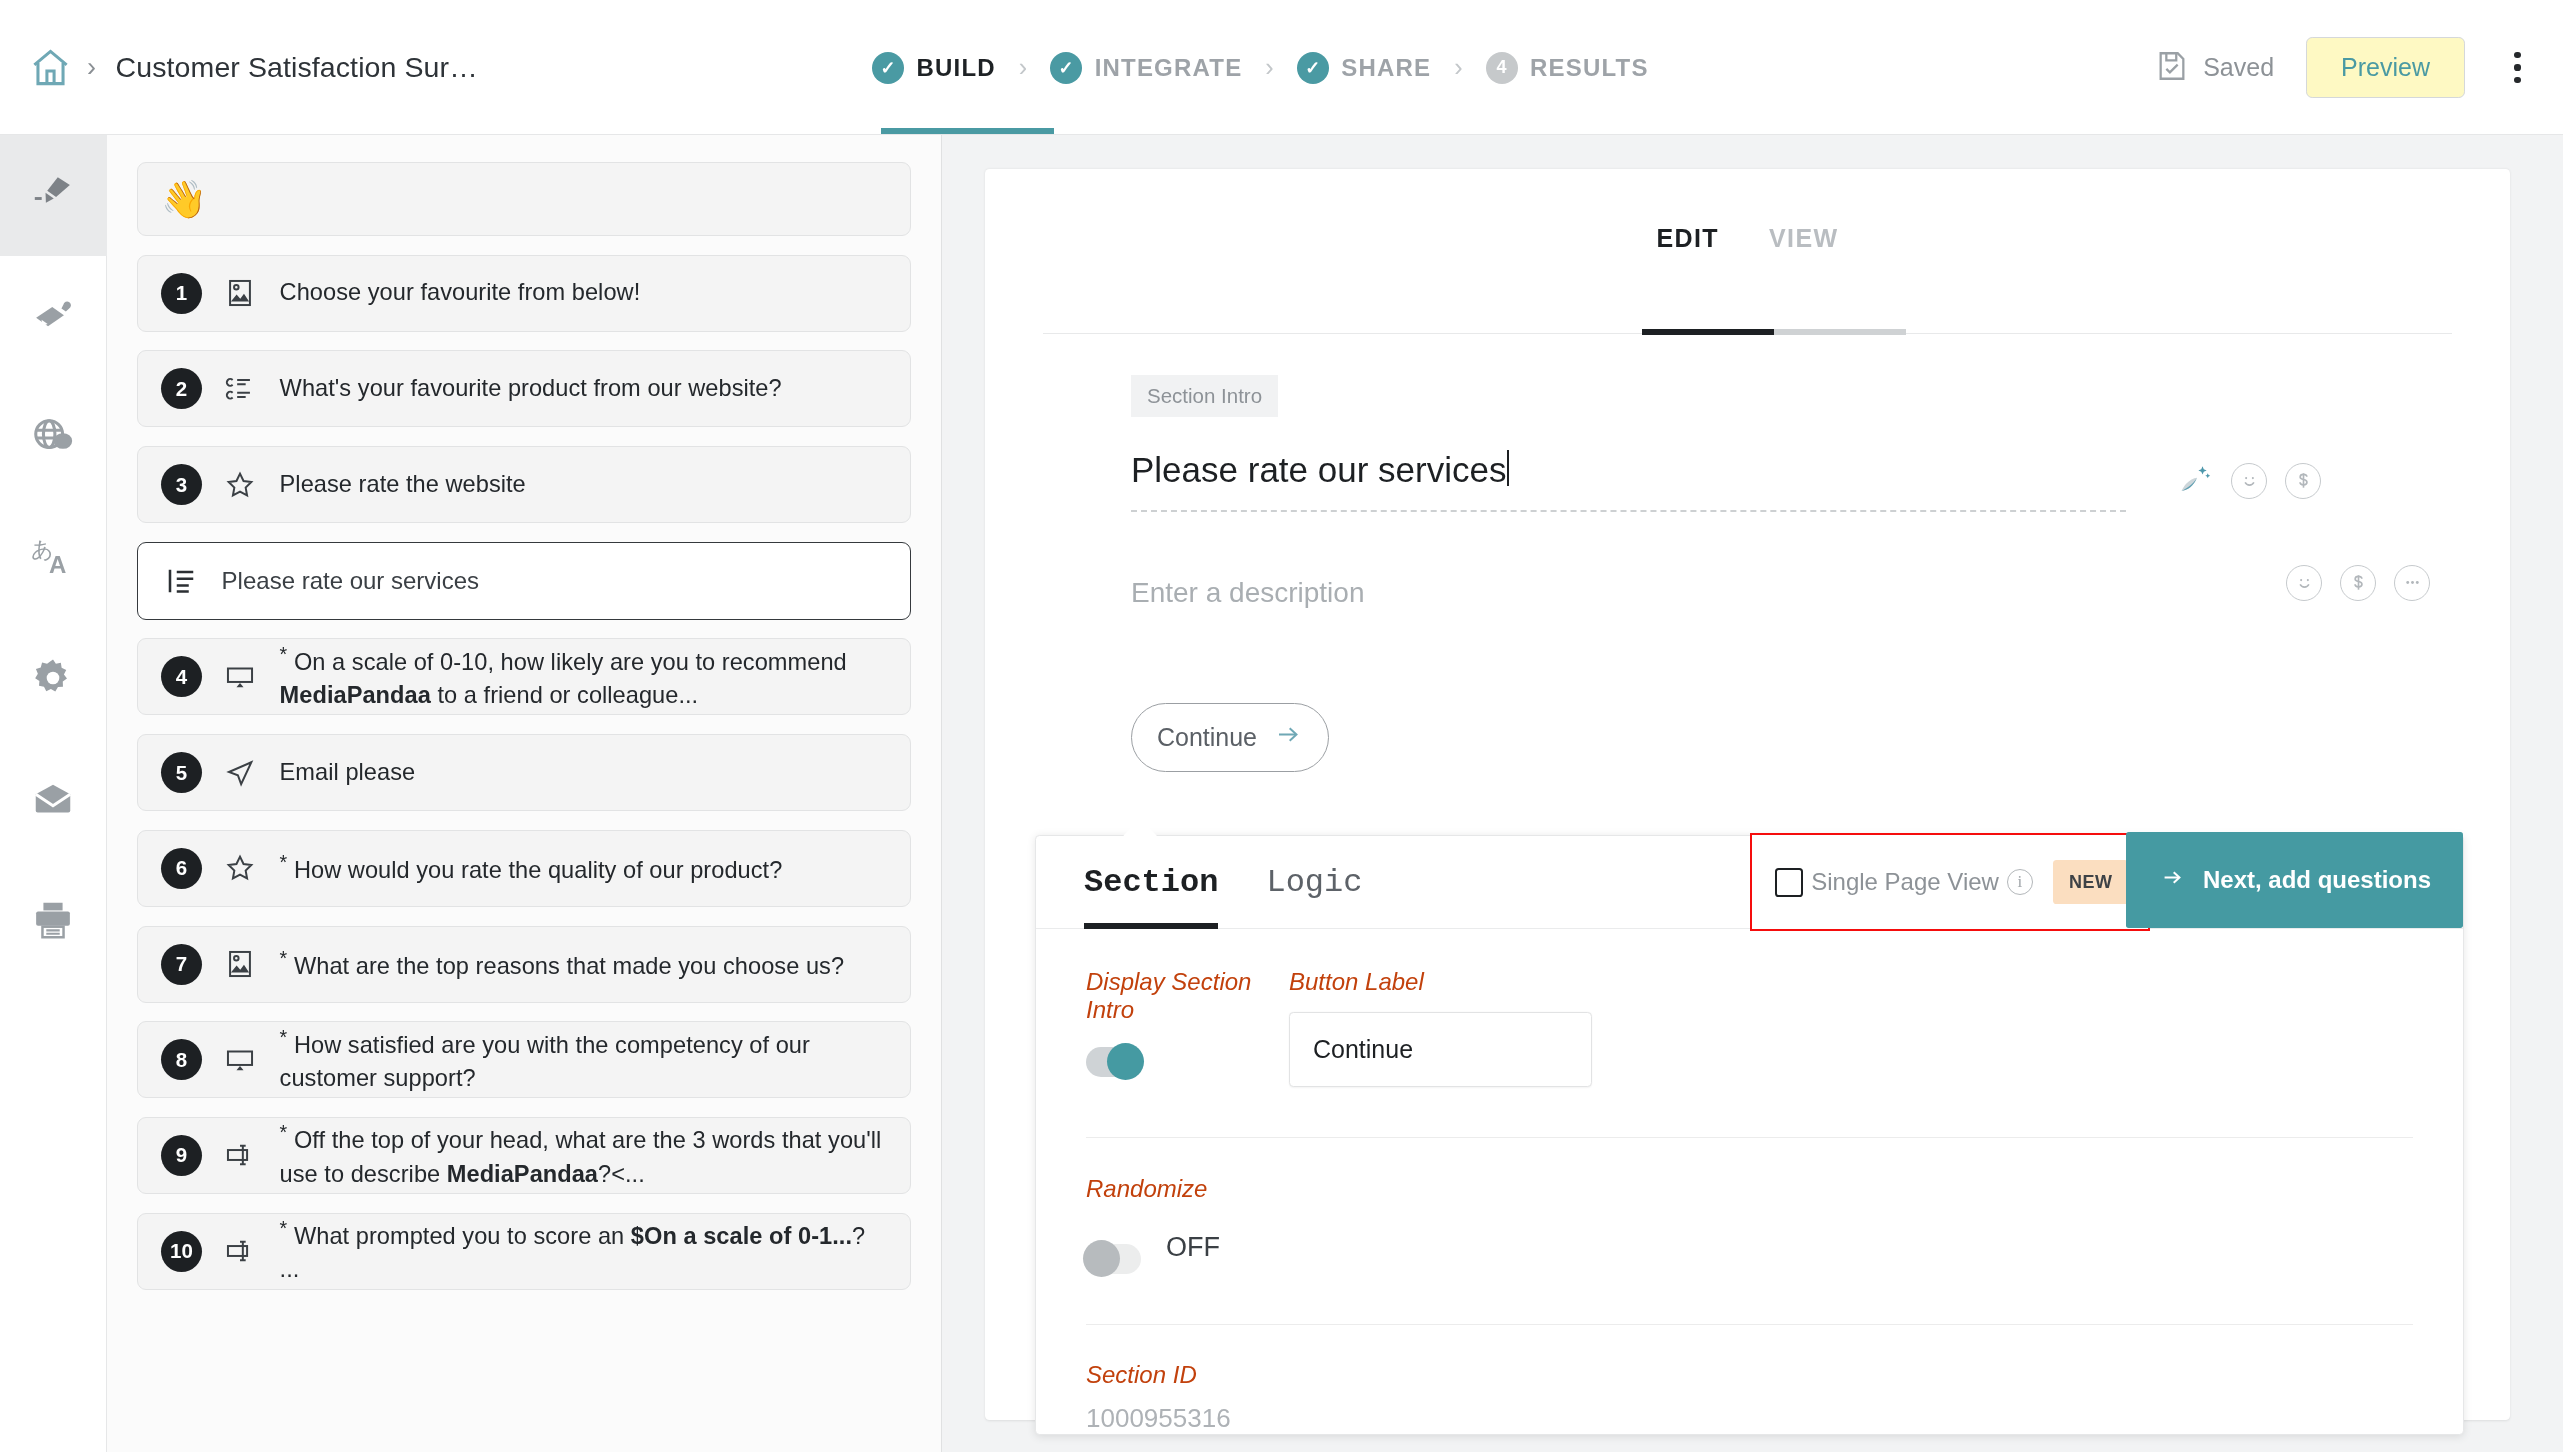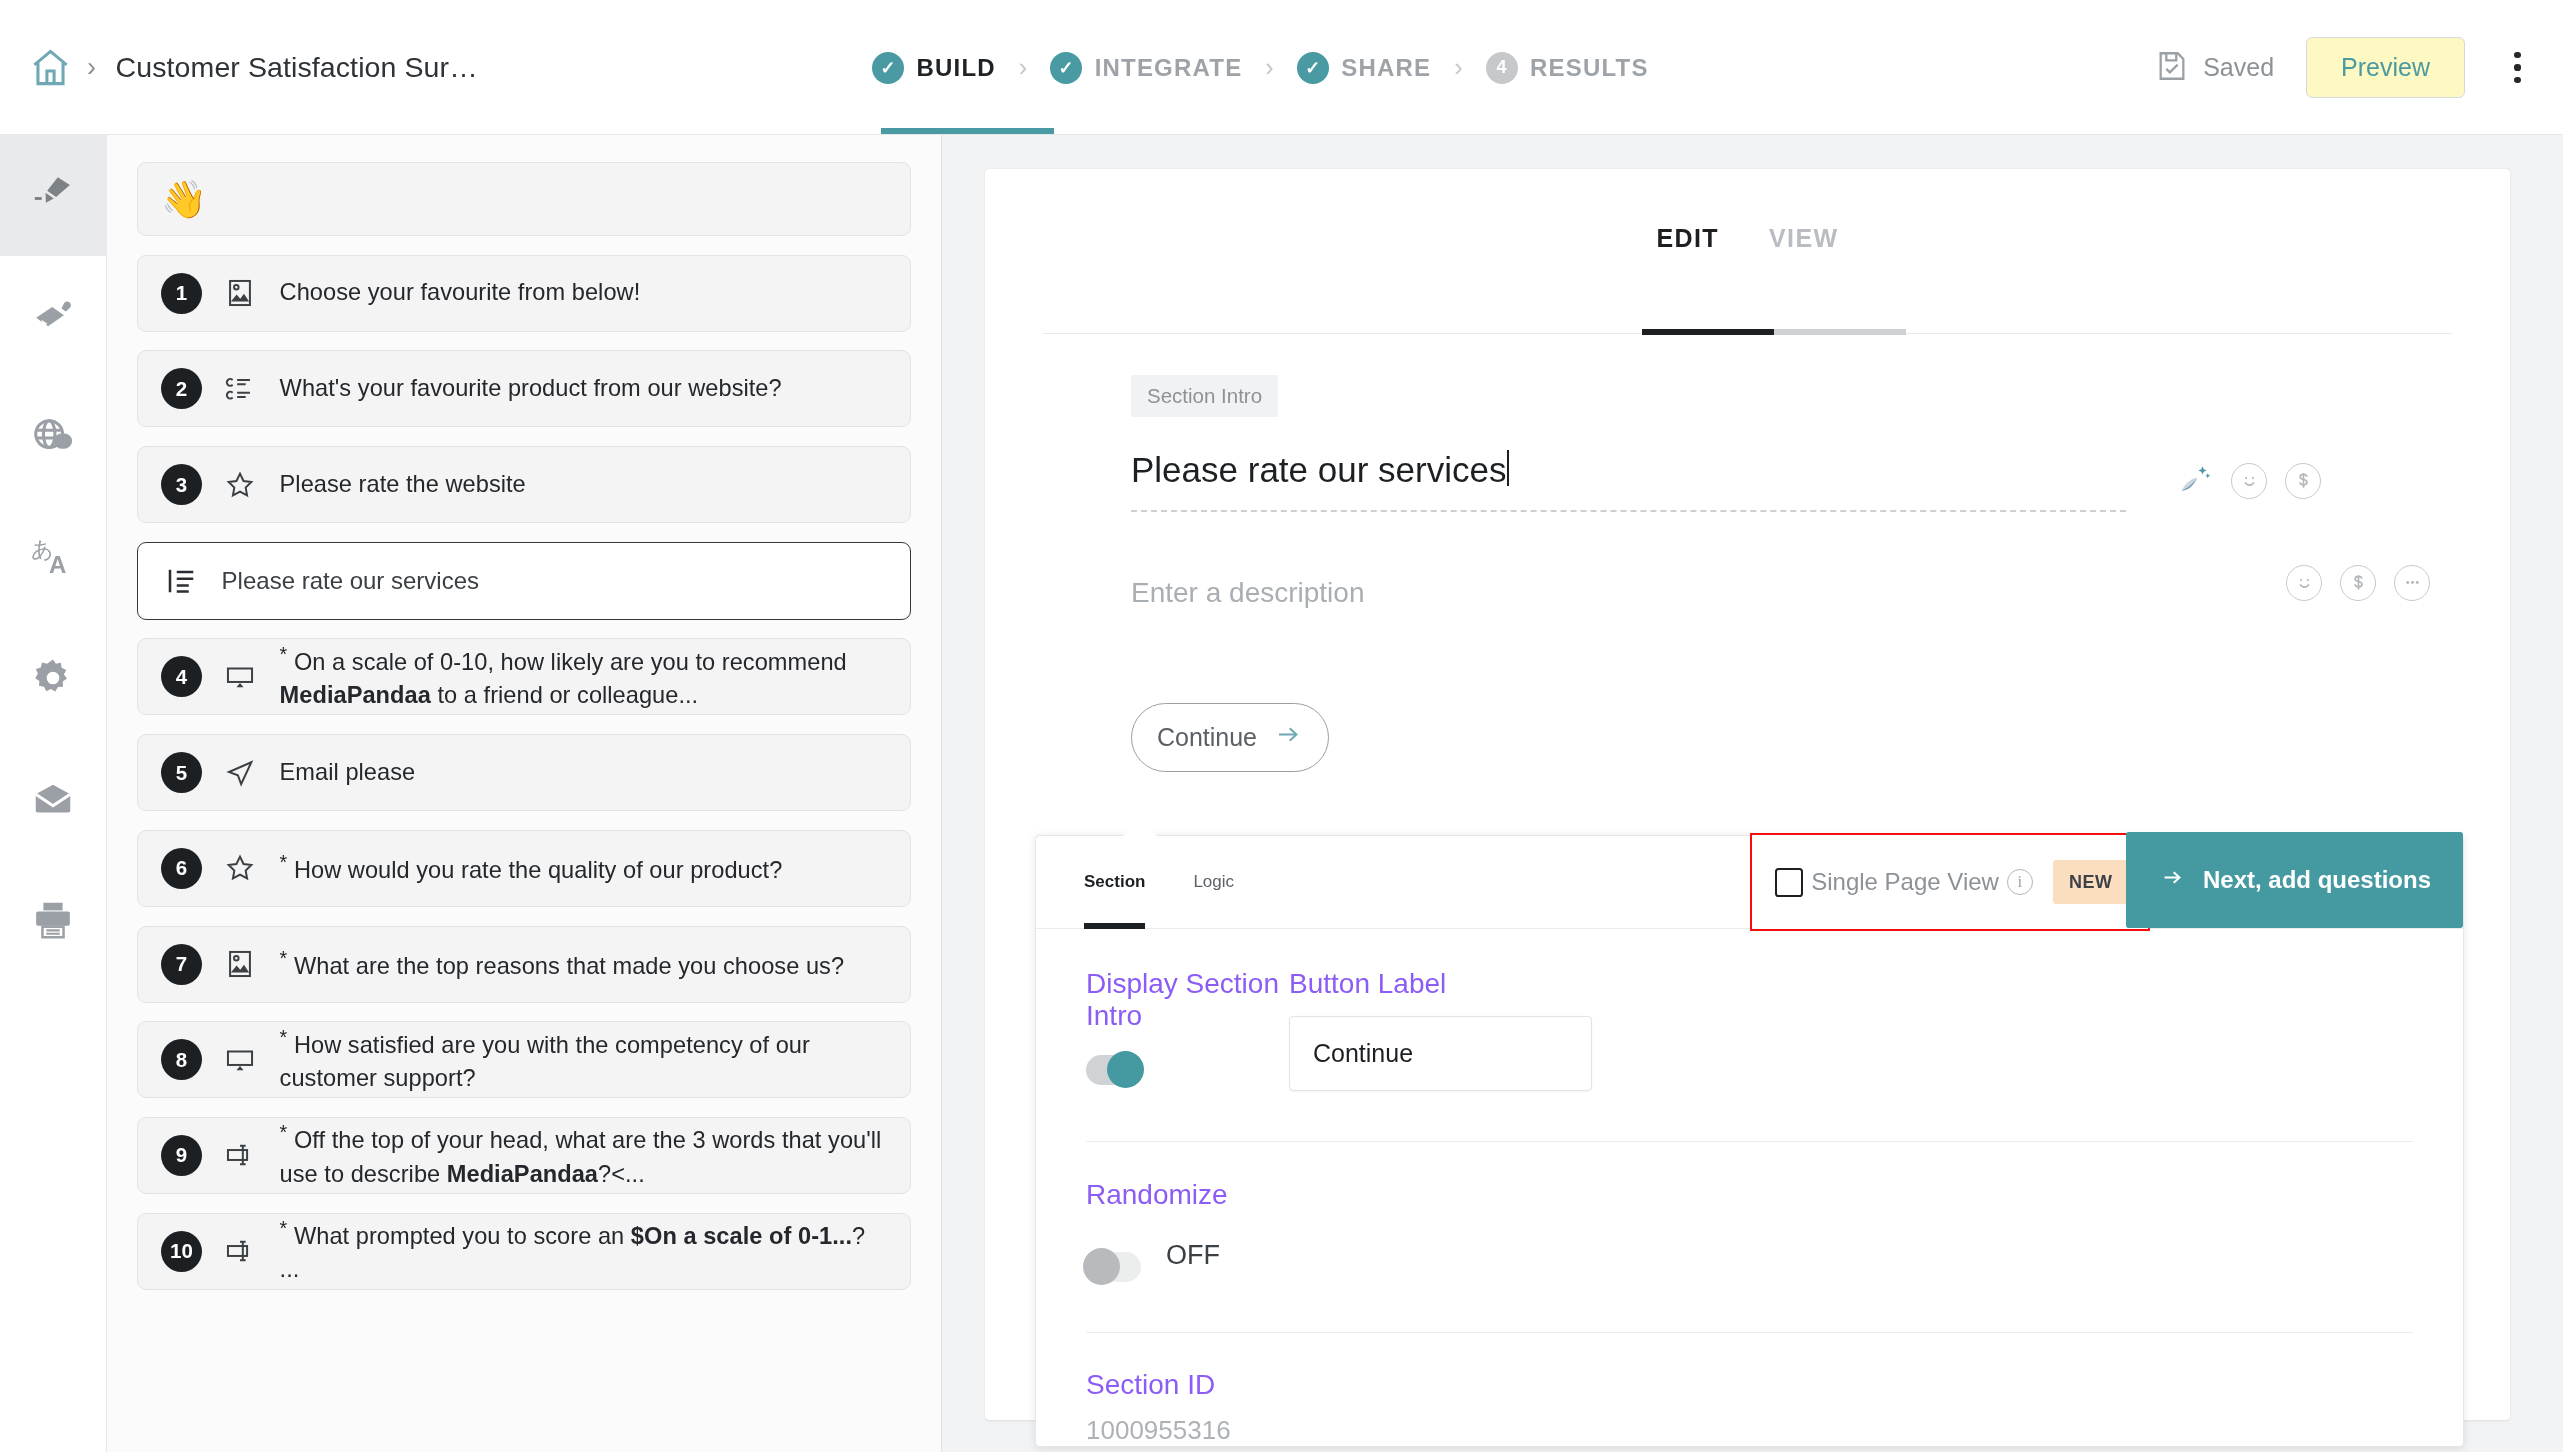--- a/index.html
+++ b/index.html
@@ -232,23 +232,23 @@
     width: 34px; height: 17px;
     background: #fff;
     clip-path: polygon(50% 0, 100% 100%, 0 100%);
     border-left: 0.9px solid #e6e7e8;
   }
   .settings-head {
     height: 93px; display: flex; align-items: center;
     border-bottom: 0.9px solid #eaebec; position: relative;
   }
   .stab {
-    font-size: 17px; padding: 0 0 0 0; margin-left: 48px;
+    font-size: 32px; padding: 0 0 0 0; margin-left: 48px;
     position: relative; height: 93px;
-    display: flex; align-items: center;
+    display: flex; align-items: center; font-family: Liberation Mono, monospace;
   }
   .stab.on { color: #1d2023; font-weight: 700; }
   .stab.off { color: #5d6268; }
   .stab.on:after {
     content: ''; position: absolute; left: 0; right: 0; bottom: 0;
     height: 5.3px; background: #1d2023;
   }
 
   .spv-box {
     position: absolute; right: 313px; top: -2.7px;
@@ -276,21 +276,21 @@
   .next-btn {
     position: absolute; right: 0; top: -3.6px;
     background: #459aa2; color: #fff;
     height: 96px; padding: 0 32px;
     display: flex; align-items: center; gap: 16px;
     font-size: 24px; font-weight: 700;
     border-radius: 2.7px;
   }
 
   .s-body { padding: 39px 50px 0 50px; }
-  .s-label { font-size: 28px; color: #8b5cf6; }
+  .s-label { font-size: 24px; color: #c2410c; font-style: italic; }
   .s-row-1 { display: flex; gap: 0; }
   .s-col-a { width: 203px; }
   .s-col-b { width: 374px; }
 
   .toggle {
     width: 55px; height: 30px; border-radius: 15px;
     position: relative; margin-top: 23px;
   }
   .toggle.on { background: #cfd3d6; }
   .toggle.on .knob {

